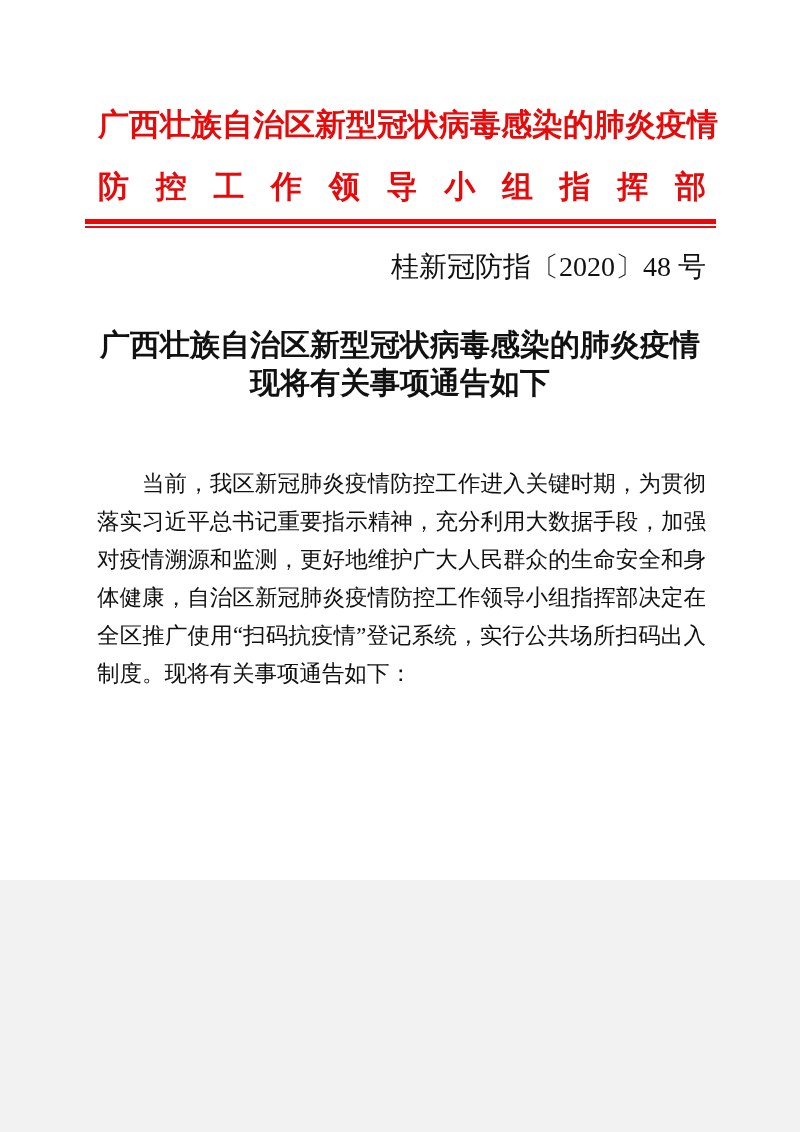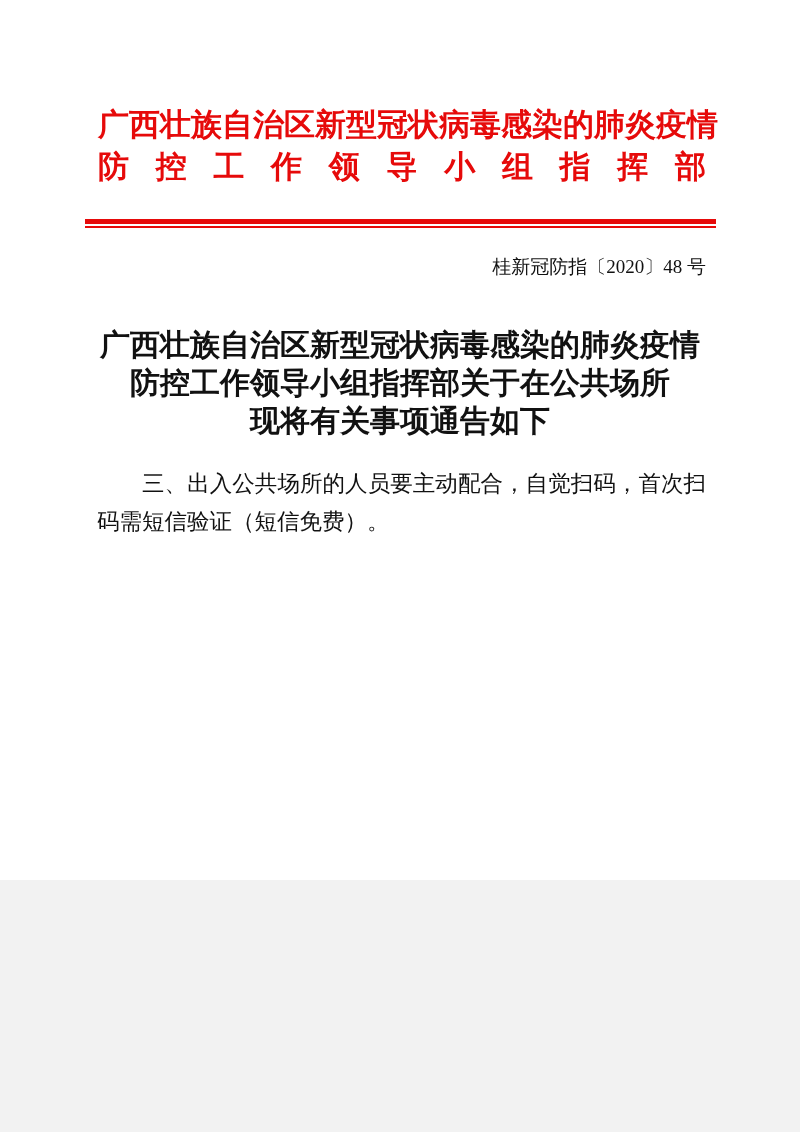--- a/index.html
+++ b/index.html
@@ -32,37 +32,37 @@
     color: var(--accent);
     font-weight: 700;
     font-size: 31px;
     line-height: 42px;
     white-space: nowrap;
     text-align: justify;
     text-align-last: justify;
     text-justify: inter-character;
     width: 100%;
   }
-  .mast-line2 { }
+  .mast-line2 { margin-top: 20px; }
 
   
   .rule { position: absolute; }
   .rule .bar { width: 100%; background: var(--accent); }
   .rule-top { left: 85px; top: 219px; width: 631px; }
   .rule-top .bar-thick { height: 5px; }
   .rule-top .bar-thin  { height: 2px; margin-top: 2px; }
   .rule-bottom { left: 99px; top: 1031px; width: 606px; }
   .rule-bottom .bar-thin  { height: 2px; }
   .rule-bottom .bar-thick { height: 6px; margin-top: 1px; }
 
   
   .doc-number {
     position: absolute;
     left: 98px; top: 252px; width: 608px;
-    font-size: 19px; line-height: 30px;
+    font-size: 28px; line-height: 30px;
     text-align: right;
     color: var(--ink);
   }
 
   
   .title {
     position: absolute;
     left: 60px; top: 326px; width: 680px;
     margin: 0;
     font-size: 30px; line-height: 38px;
@@ -96,26 +96,25 @@
 
   <div class="rule rule-top">
     <div class="bar bar-thick"></div>
     <div class="bar bar-thin"></div>
   </div>
 
   <div class="doc-number">桂新冠防指〔2020〕48 号</div>
 
   <h1 class="title">
     <span class="title-line">广西壮族自治区新型冠状病毒感染的肺炎疫情</span>
-    <span class="title-line">防控工作领导小组指挥部关于在公共场所</span>
     <span class="title-line">现将有关事项通告如下</span>
   </h1>
 
   <main class="body-text">
-    <p class="para">三、出入公共场所的人员要主动配合，自觉扫码，首次扫码需短信验证（短信免费）。</p>
+    <p class="para">当前，我区新冠肺炎疫情防控工作进入关键时期，为贯彻落实习近平总书记重要指示精神，充分利用大数据手段，加强对疫情溯源和监测，更好地维护广大人民群众的生命安全和身体健康，自治区新冠肺炎疫情防控工作领导小组指挥部决定在全区推广使用“扫码抗疫情”登记系统，实行公共场所扫码出入制度。现将有关事项通告如下：</p>
   </main>
 
   <div class="rule rule-bottom">
     <div class="bar bar-thin"></div>
     <div class="bar bar-thick"></div>
   </div>
 
 </div>
 
 </body></html>

